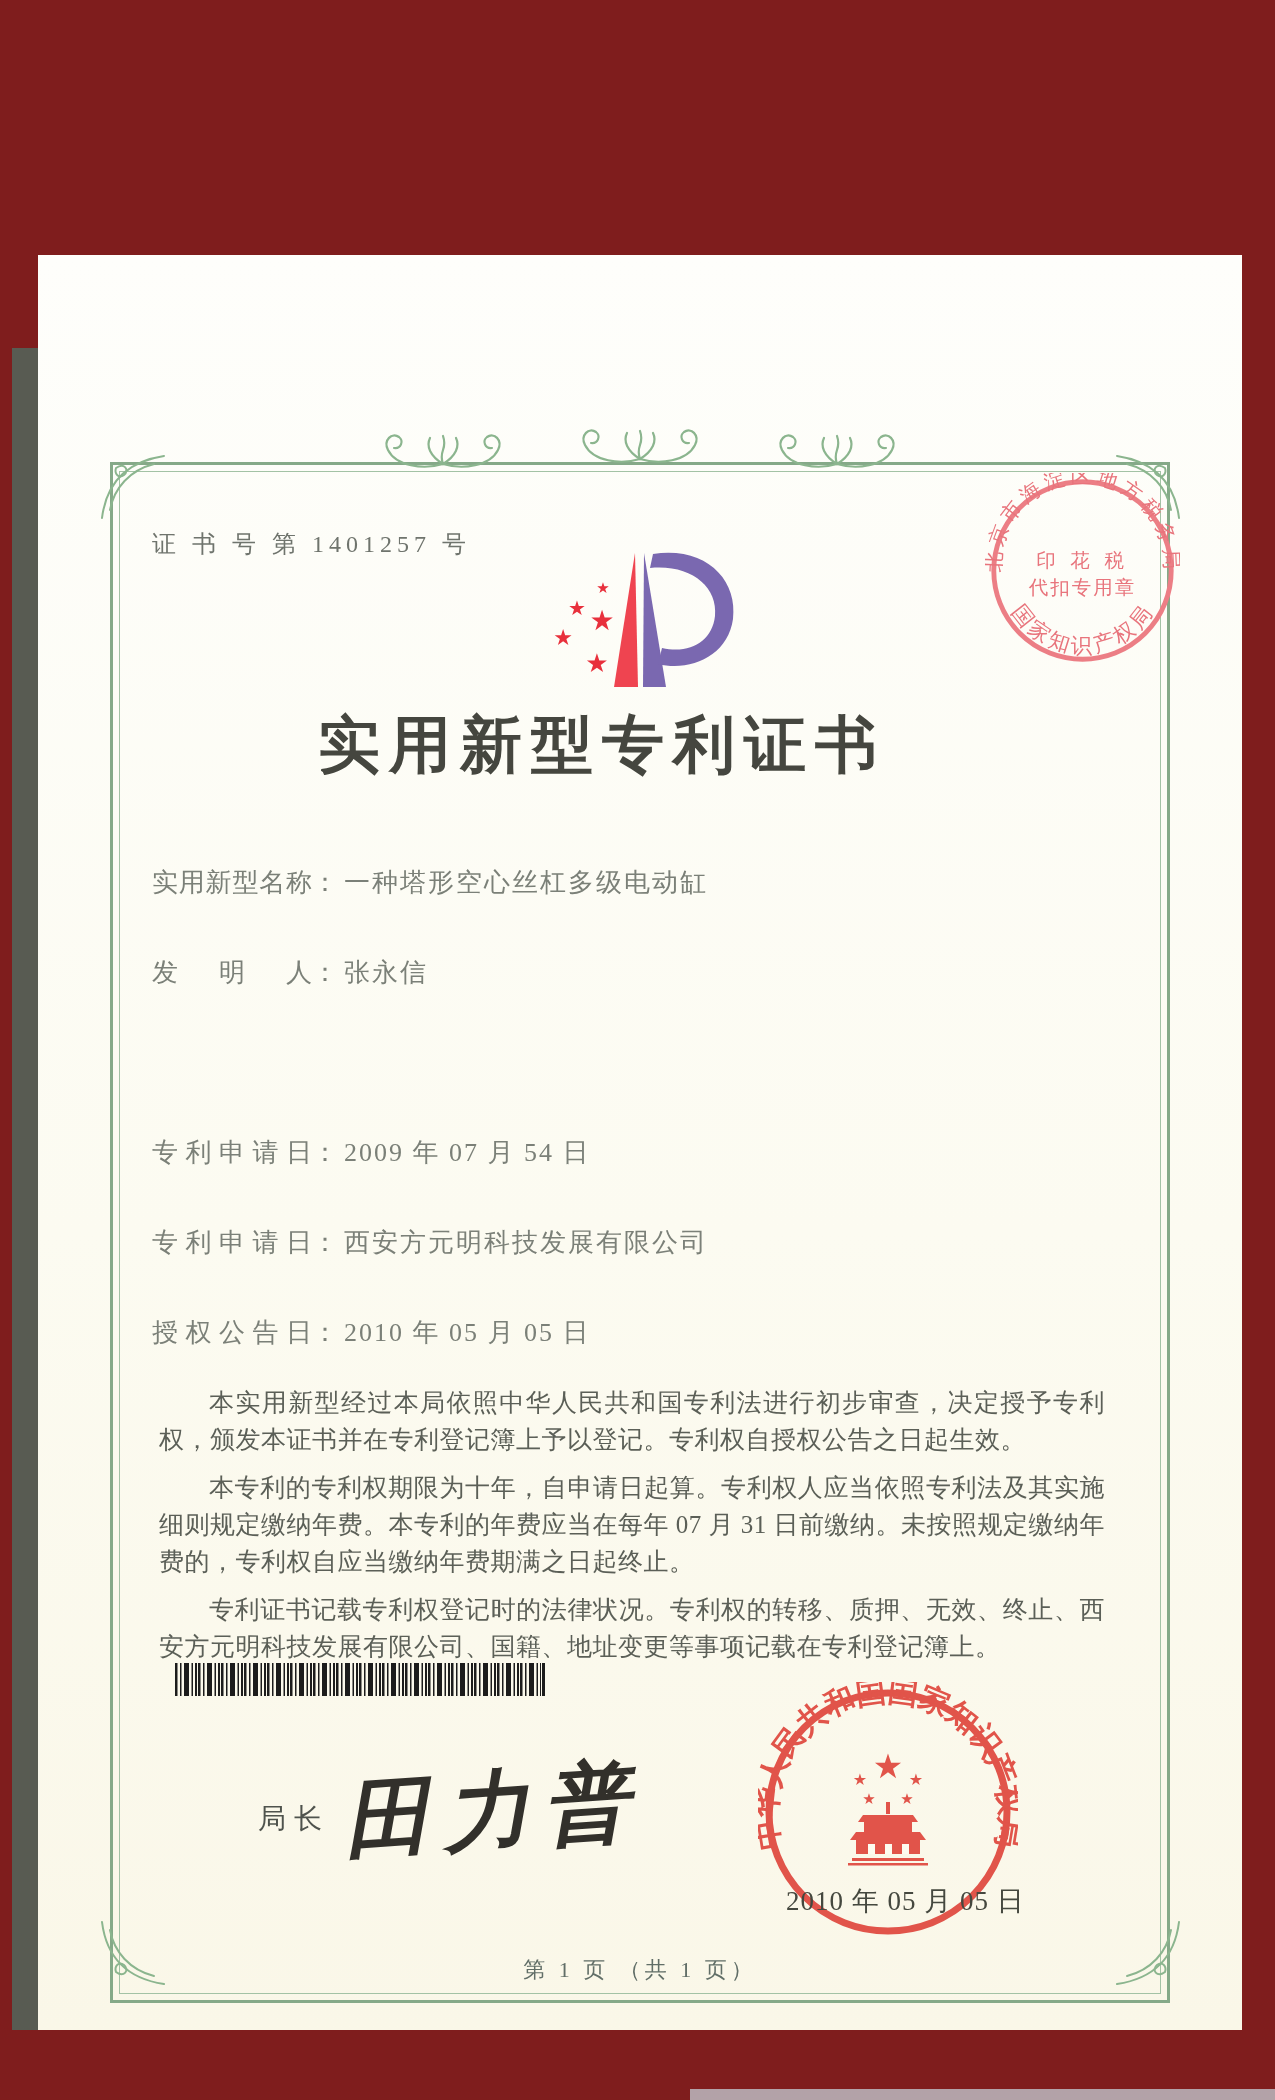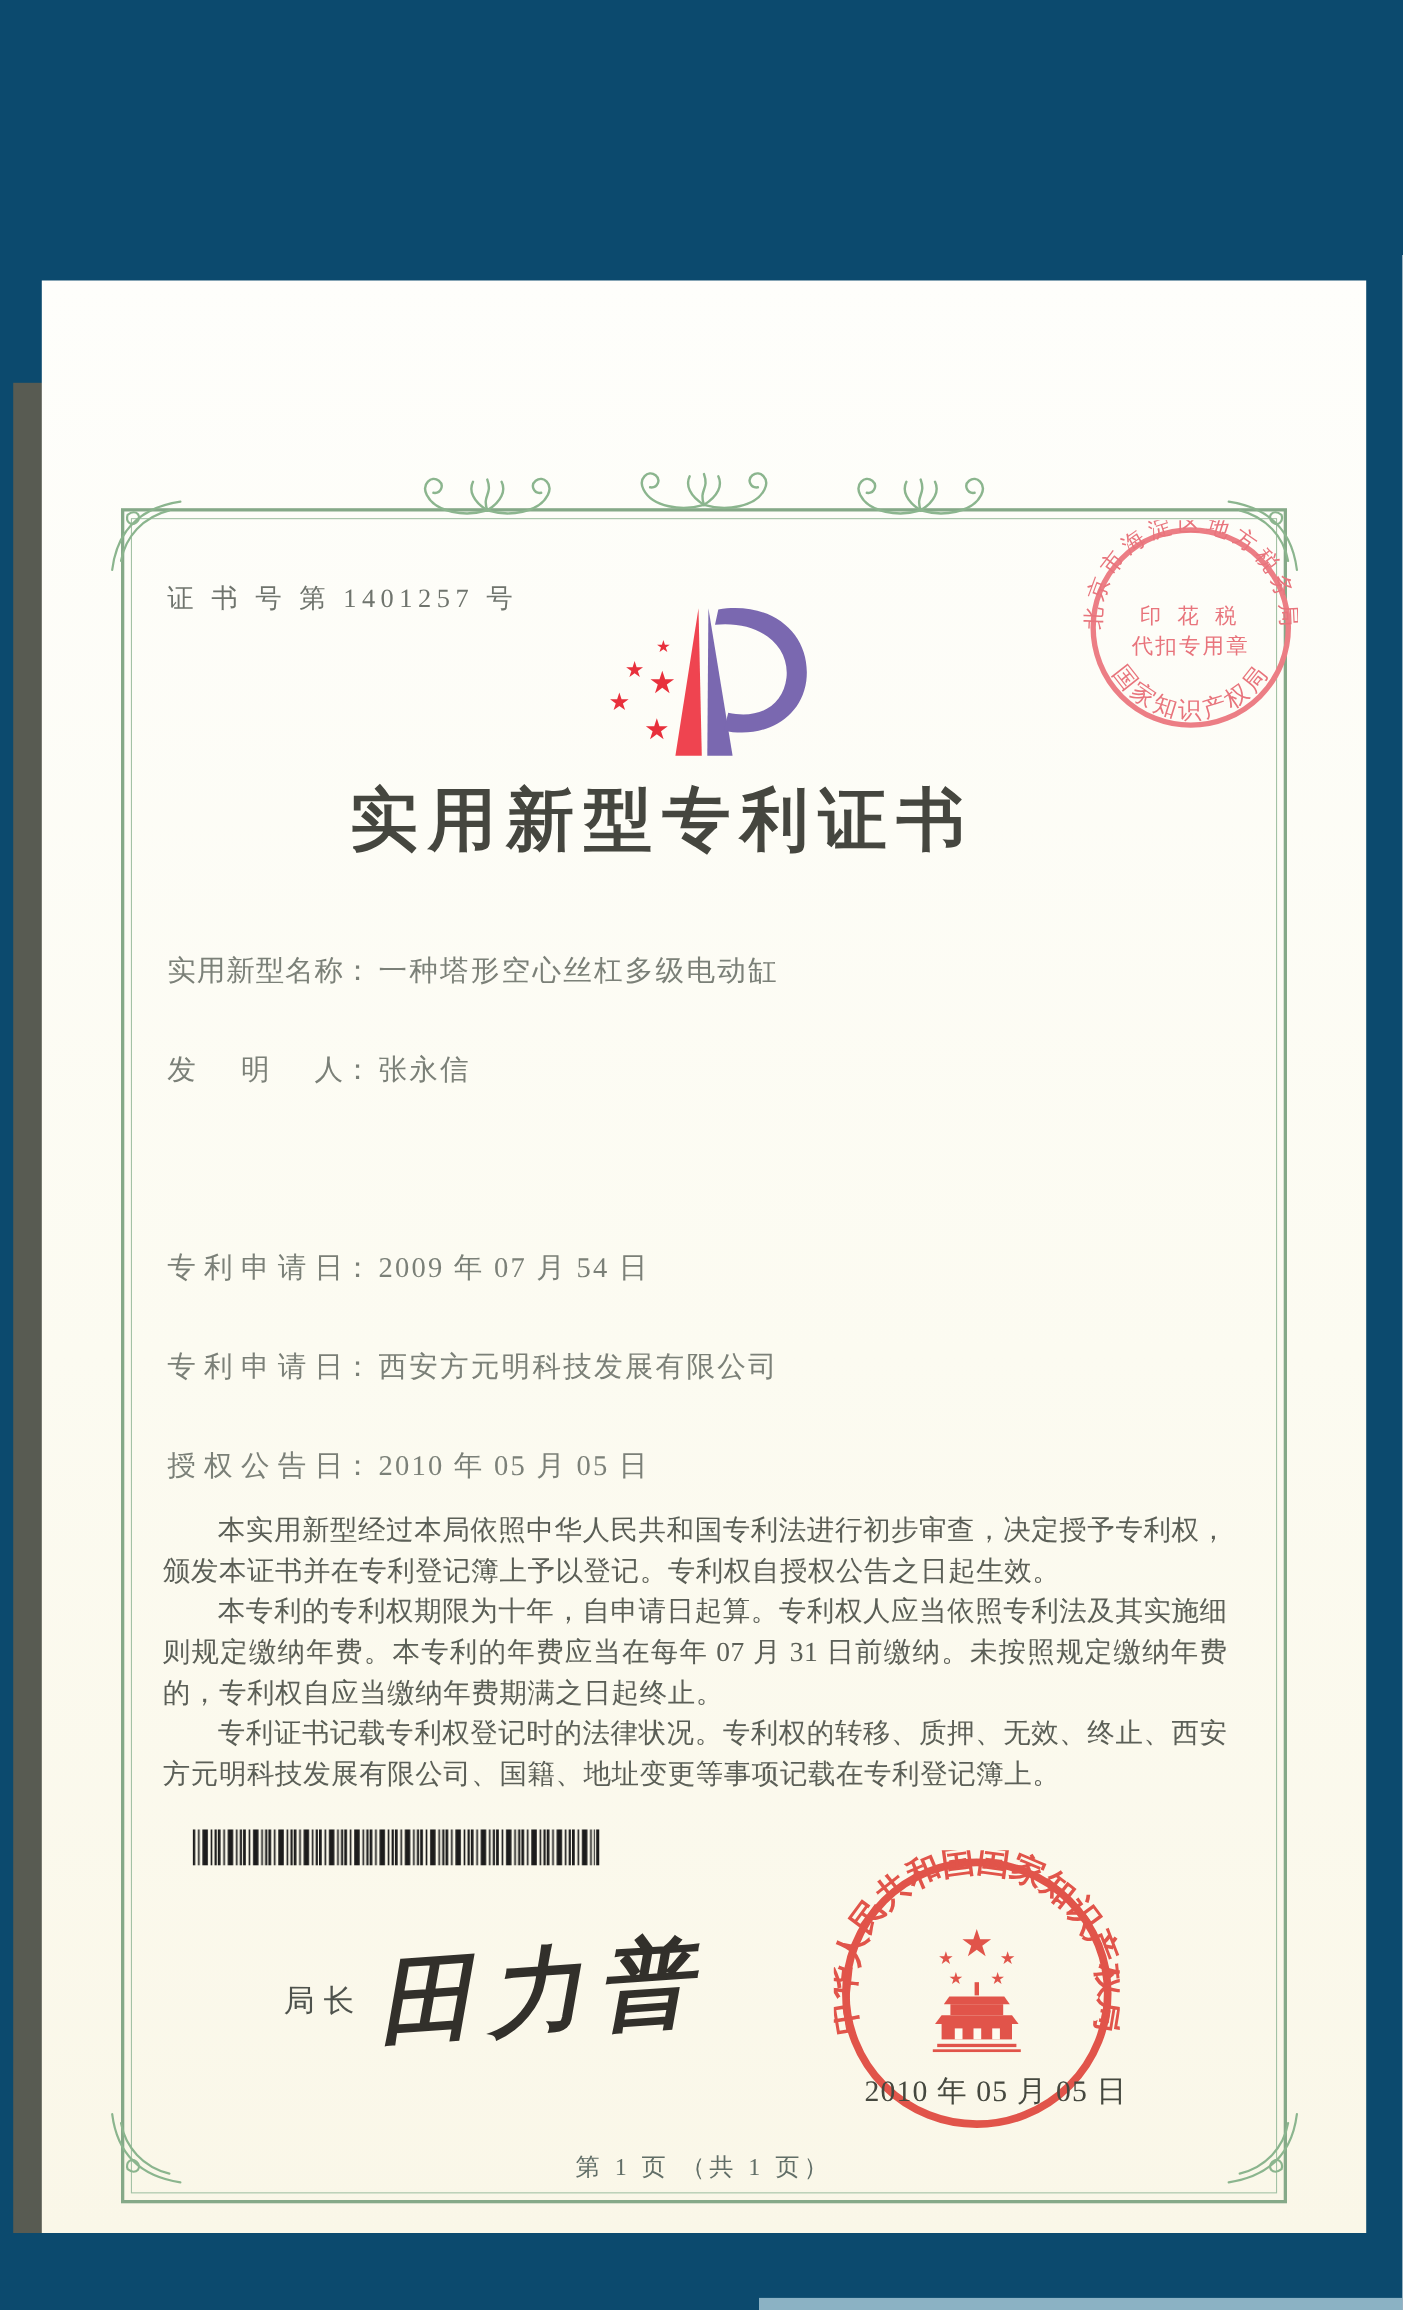--- a/index.html
+++ b/index.html
@@ -1,16 +1,16 @@
 <!DOCTYPE html>
 <html><head>
 <meta charset="utf-8">
 <style>
   html,body{margin:0;padding:0;background:#ffffff;}
-  .page{position:relative;width:1275px;height:2100px;background:#0c4a6e;overflow:hidden;
+  .page{position:relative;width:1275px;height:2100px;background:#7f1d1d;overflow:hidden;
         font-family:"Liberation Serif","DejaVu Serif",serif;}
   .abs{position:absolute;}
   
   .spine{left:12px;top:348px;width:29px;height:1682px;background:#585b52;}
   .speck{left:430px;top:287px;width:10px;height:3px;background:#9a9a96;border-radius:2px;}
   .bluefoot{left:690px;top:2089px;width:585px;height:11px;background:#cfe9f2;opacity:.65;}
   
   .paper{left:38px;top:255px;width:1204px;height:1775px;
          background:linear-gradient(180deg,#fefefb 0%,#fcfbf1 55%,#faf7e8 100%);}
   .border-outer{left:72px;top:207px;width:1060px;height:1541px;border:3px solid #85a988;box-sizing:border-box;}
@@ -18,21 +18,21 @@
   .cert-no{left:114px;top:273px;font-size:24px;letter-spacing:5px;color:#6f746d;}
   .title{left:72px;top:448px;width:984px;margin:0;text-align:center;font-size:62px;
          letter-spacing:9px;font-weight:600;color:#45463f;}
   .frow{left:114px;height:40px;font-size:26px;color:#7b8078;white-space:nowrap;}
   .flabel{display:inline-block;width:160px;text-align:justify;text-align-last:justify;
           text-justify:inter-ideograph;vertical-align:top;}
   .fcolon{display:inline-block;vertical-align:top;}
   .fvalue{display:inline-block;margin-left:6px;letter-spacing:2px;vertical-align:top;}
   .body-block{left:110px;top:1118px;width:968px;font-size:25px;line-height:37px;
               color:#5b5f57;text-align:justify;letter-spacing:.5px;}
-  .body-block p{margin:0;text-indent:2em;}
+  .body-block p{margin:11px;text-indent:2em;}
   .director{left:220px;top:1545px;font-size:28px;letter-spacing:8px;color:#4f534d;text-align:center;}
   .signature{left:305px;top:1498px;font-size:86px;font-weight:700;font-style:italic;
              color:#32302b;letter-spacing:14px;transform:rotate(-4deg);}
   .seal-date{left:748px;top:1628px;font-size:27px;letter-spacing:1px;color:#45483f;}
   .footer{left:72px;top:1700px;width:1060px;text-align:center;font-size:22px;
           letter-spacing:4px;color:#616e67;}
   svg{display:block;}
   .flourish{stroke:#8bb58e;stroke-width:2.2;fill:none;stroke-linecap:round;}
   .cornerln{stroke:#8bb58e;stroke-width:2;fill:none;stroke-linecap:round;}
 </style>

